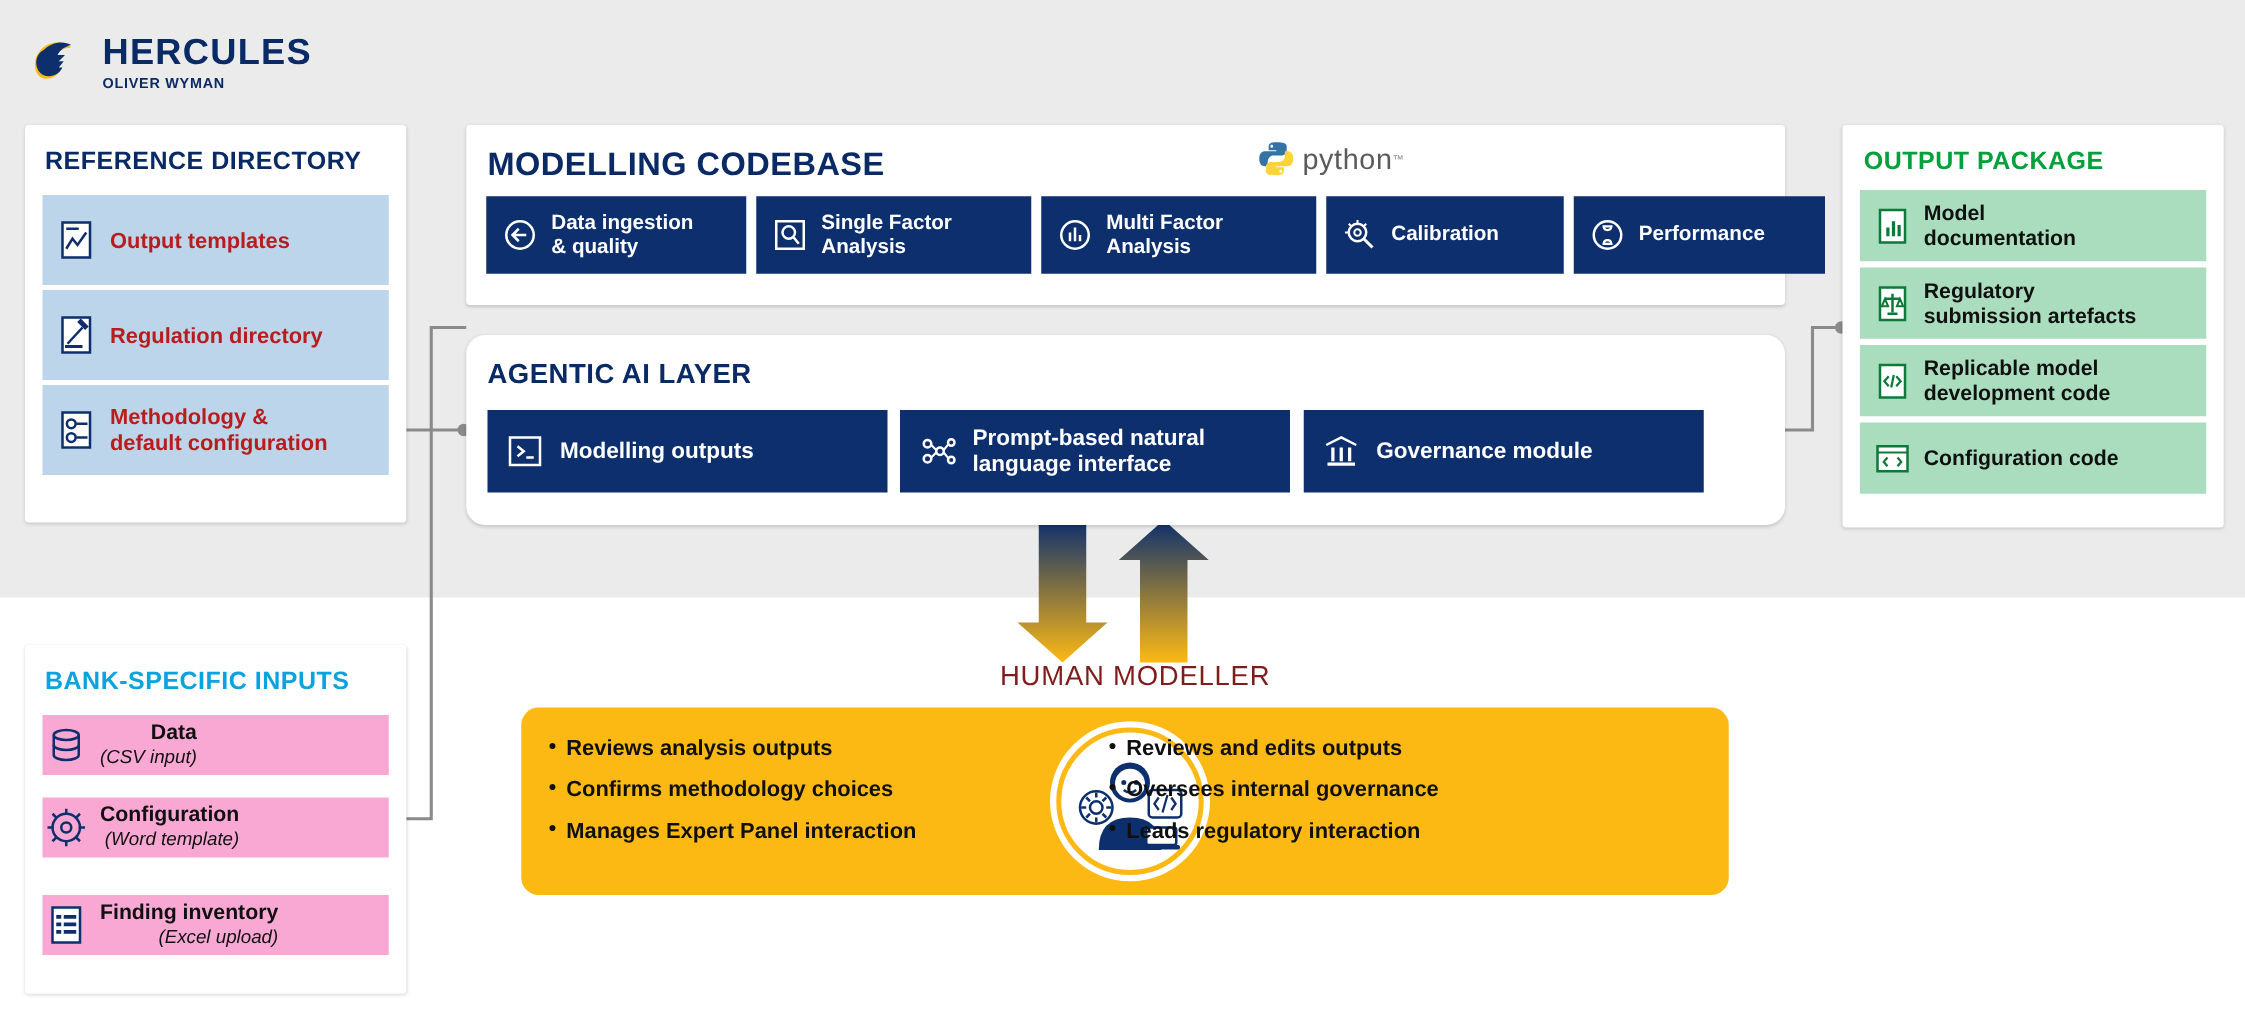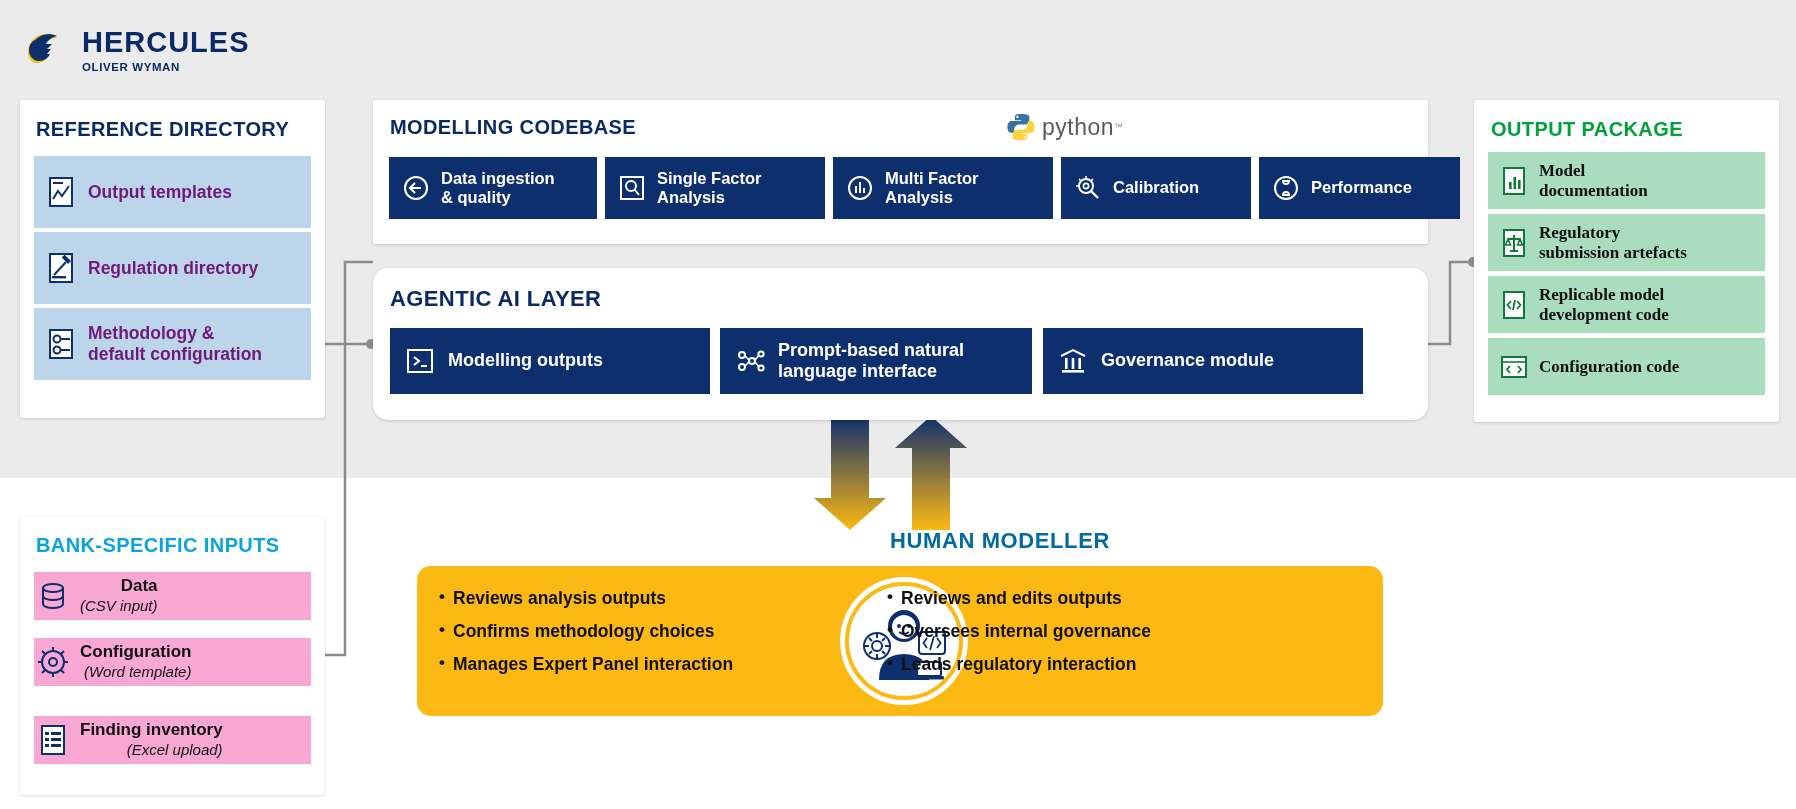--- a/index.html
+++ b/index.html
@@ -92,21 +92,21 @@
     box-sizing: border-box;
   }
   .ref-item .ico {
     width: 34px; height: 34px;
     flex: 0 0 34px;
     margin-right: 10px;
   }
   .ref-item .lbl {
     font-size: 17.5px;
     font-weight: bold;
-    color: #701a75;
+    color: #b91c1c;
     line-height: 1.18;
   }
   
   #bank-inputs {
     left: 20px; top: 516px;
     width: 305px; height: 279px;
     border-radius: 3px;
     text-align: right;
   }
   #bank-inputs .card-title {
@@ -146,21 +146,21 @@
   }
   
   #modelling-codebase {
     left: 373px; top: 100px;
     width: 1055px; height: 144px;
     border-radius: 3px;
   }
   #modelling-codebase .card-title {
     position: absolute;
     left: 17px; top: 16px;
-    font-size: 20px;
+    font-size: 26px;
   }
   .python-logo {
     position: absolute;
     left: 633px; top: 10px;
     width: 130px; height: 34px;
     display: flex;
     align-items: center;
   }
   .python-word {
     font-size: 23px;
@@ -241,43 +241,41 @@
   .out-item {
     position: absolute;
     left: 14px;
     width: 277px;
     height: 57px;
     background: #a9ddbe;
     display: flex;
     align-items: center;
     padding-left: 10px;
     box-sizing: border-box;
-    font-family: Liberation Serif, serif;
   }
   .out-item .ico {
     width: 32px; height: 32px;
     flex: 0 0 32px;
     margin-right: 9px;
   }
   .out-item .lbl {
     font-size: 17px;
     font-weight: bold;
     color: #101010;
     line-height: 1.14;
   }
   
   #human-modeller-title {
     position: absolute;
     left: 800px; top: 528px;
     width: 400px;
-    text-align: center;
     font-size: 22px;
-    font-weight: bold;
+    font-weight: normal;
     letter-spacing: 0.6px;
-    color: #0369a1;
+    color: #7f1d1d;
   }
   #human-panel {
     position: absolute;
     left: 417px; top: 566px;
     width: 966px; height: 150px;
     background: #fdb913;
     border-radius: 14px;
   }
   .bullet-col {
     position: absolute;

